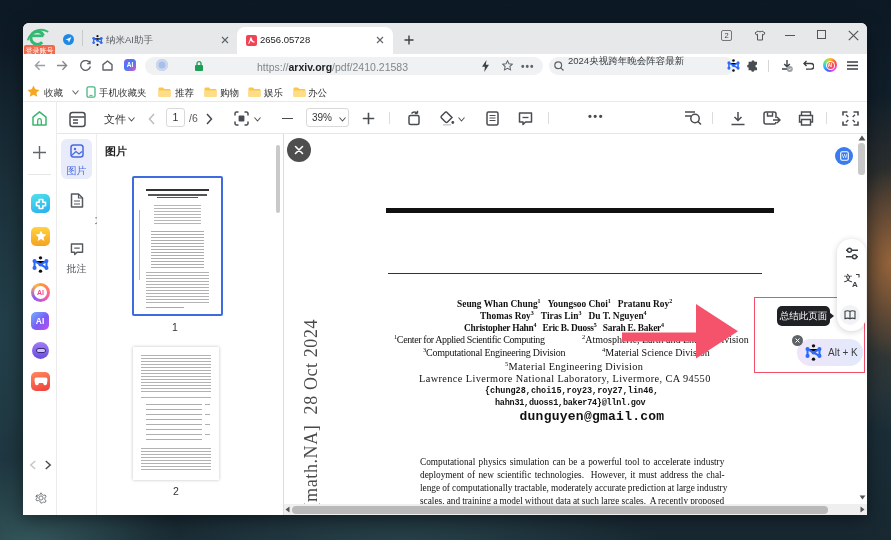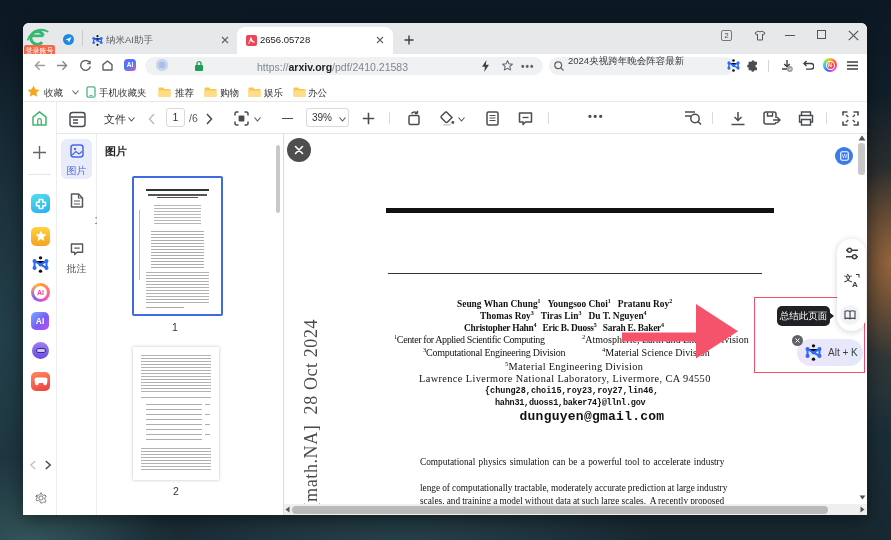--- a/index.html
+++ b/index.html
@@ -377,20 +377,21 @@
   <div class="abs serif" style="left:394px;top:333px;font-size:10px;letter-spacing:-0.4px;white-space:nowrap;color:#111;" id="af1a"><sup style="font-size:6.5px">1</sup>Center for Applied Scientific Computing</div>
   <div class="abs serif" style="left:582px;top:333px;font-size:10px;letter-spacing:0px;white-space:nowrap;color:#111;" id="af1b"><sup style="font-size:6.5px">2</sup>Atmospheric, Earth and Energy Division</div>
   <div class="abs serif" style="left:423px;top:346px;font-size:10px;letter-spacing:-0.25px;white-space:nowrap;color:#111;" id="af2a"><sup style="font-size:6.5px">3</sup>Computational Engineering Division</div>
   <div class="abs serif" style="left:602px;top:346px;font-size:10px;white-space:nowrap;color:#111;" id="af2b"><sup style="font-size:6.5px">4</sup>Material Science Division</div>
   <div class="abs serif" style="left:505px;top:360px;font-size:10.3px;letter-spacing:0.3px;white-space:nowrap;color:#111;" id="af3"><sup style="font-size:6.5px">5</sup>Material Engineering Division</div>
   <div class="abs serif" style="left:419px;top:373px;font-size:10.3px;letter-spacing:0.4px;white-space:nowrap;color:#111;" id="af4">Lawrence Livermore National Laboratory, Livermore, CA 94550</div>
   <div class="abs mono" style="left:485px;top:386px;font-size:8.5px;font-weight:bold;white-space:nowrap;color:#111;" id="em1">{chung28,choi15,roy23,roy27,lin46,</div>
   <div class="abs mono" style="left:495px;top:397.5px;font-size:8.5px;font-weight:bold;letter-spacing:-0.25px;white-space:nowrap;color:#111;" id="em2">hahn31,duoss1,baker74}@llnl.gov</div>
   <div class="abs mono" style="left:519.5px;top:409px;font-size:13px;font-weight:bold;letter-spacing:0.25px;white-space:nowrap;color:#111;" id="em3">dunguyen@gmail.com</div>
   <div class="abs serif" style="left:420px;top:457px;font-size:9.3px;color:#111;white-space:nowrap;word-spacing:1px;">Computational physics simulation can be a powerful tool to accelerate industry</div>
+  <div class="abs serif" style="left:420px;top:470px;font-size:9.3px;color:#111;white-space:nowrap;word-spacing:1.05px;">deployment of new scientific technologies.&nbsp; However, it must address the chal-</div>
   <div class="abs serif" style="left:420px;top:483px;font-size:9.3px;color:#111;white-space:nowrap;word-spacing:-0.25px;">lenge of computationally tractable, moderately accurate prediction at large industry</div>
   <div class="abs serif" style="left:420px;top:496px;font-size:9.3px;color:#111;white-space:nowrap;word-spacing:-0.2px;">scales, and training a model without data at such large scales.&nbsp; A recently proposed</div>
 
   <div class="abs" style="left:287px;top:138px;width:24px;height:24px;border-radius:50%;background:#4e4e4e;"></div>
   <svg class="abs" style="left:294px;top:145px" width="10" height="10" viewBox="0 0 10 10">
       <path d="M1.5 1.5 L8.5 8.5 M8.5 1.5 L1.5 8.5" stroke="#fff" stroke-width="1.6" stroke-linecap="round"></path>
     </svg>
 
   <div class="abs" style="left:835px;top:147px;width:18px;height:18px;border-radius:50%;background:#3a7cf0;"></div>
   <svg class="abs" style="left:839.5px;top:151px" width="9" height="10" viewBox="0 0 9 10">

